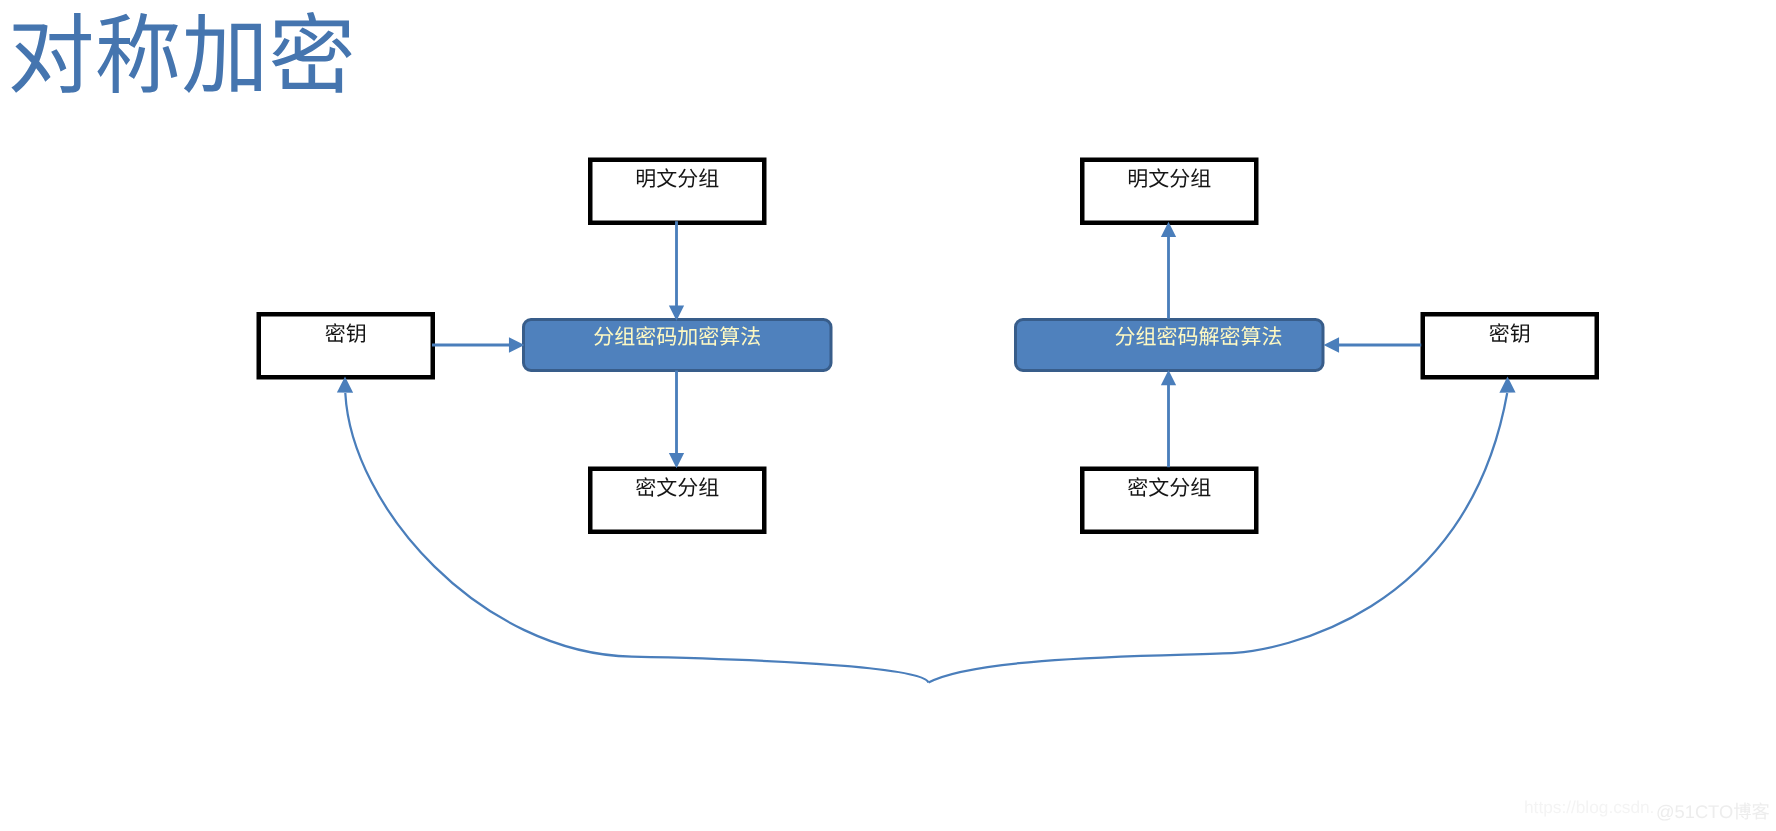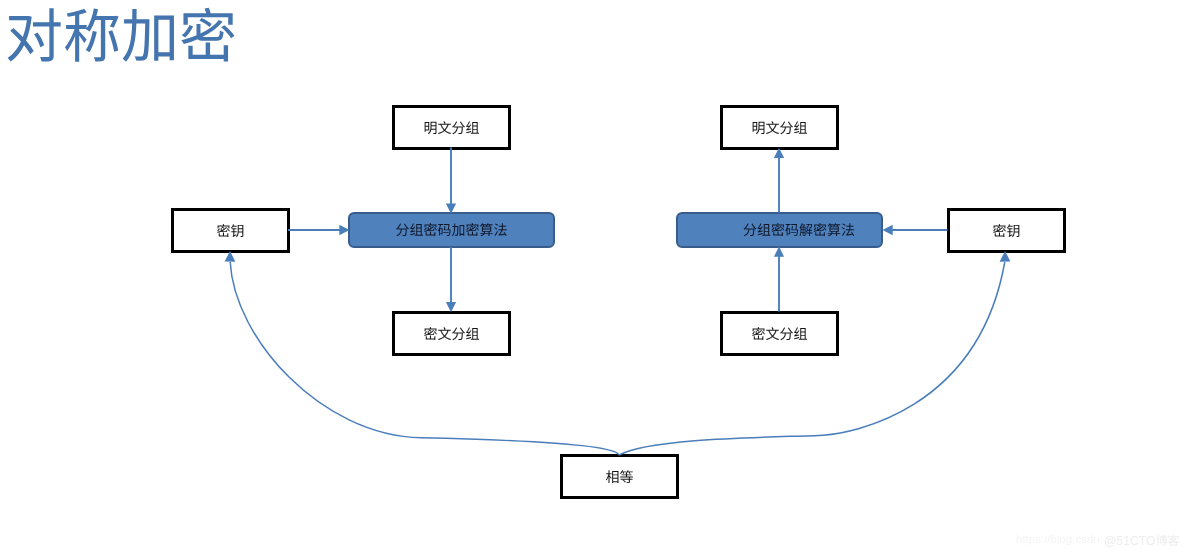--- a/index.html
+++ b/index.html
@@ -30,37 +30,36 @@
     font-size: 58px;
     line-height: 1;
     color: #4575AF;
     letter-spacing: 0;
     white-space: nowrap;
   }
   .node {
     position: absolute;
     box-sizing: border-box;
     display: flex;
-    align-items: center;
     justify-content: center;
     white-space: nowrap;
     z-index: 2;
   }
   .node.plain {
     background: #ffffff;
     border: 3px solid #000000;
     color: #151515;
     font-size: 14px;
   }
   .node.plain > span { position: relative; top: -0.5px; }
   .node.proc {
     background: #4F81BD;
     border: 2px solid #385D8A;
     border-radius: 6px;
-    color: #0f172a;
+    color: #fef9c3;
     font-size: 14px;
   }
   .node.proc > span { position: relative; top: -1px; }
   svg.arrows {
     position: absolute;
     left: 0; top: 0;
     width: 1184px;
     height: 554px;
     overflow: visible;
     z-index: 3;
@@ -146,21 +145,18 @@
   </div>
 
   <div class="node proc" style="left: 676px; top: 212px; width: 207px; height: 36px; padding-left: 39px;">
     <span>分组密码解密算法</span>
   </div>
 
   <div class="node plain" style="left: 720px; top: 311px; width: 119px; height: 45px;">
     <span>密文分组</span>
   </div>
 
-  <div class="node plain" style="left: 560px; top: 454px; width: 119px; height: 45px;">
-    <span>相等</span>
-  </div>
 
   <div class="wm">
     <span class="wm-url">https://blog.csdn.</span>
     <span class="wm-acct">@51CTO博客</span>
   </div>
 </div>
 
 </body></html>

